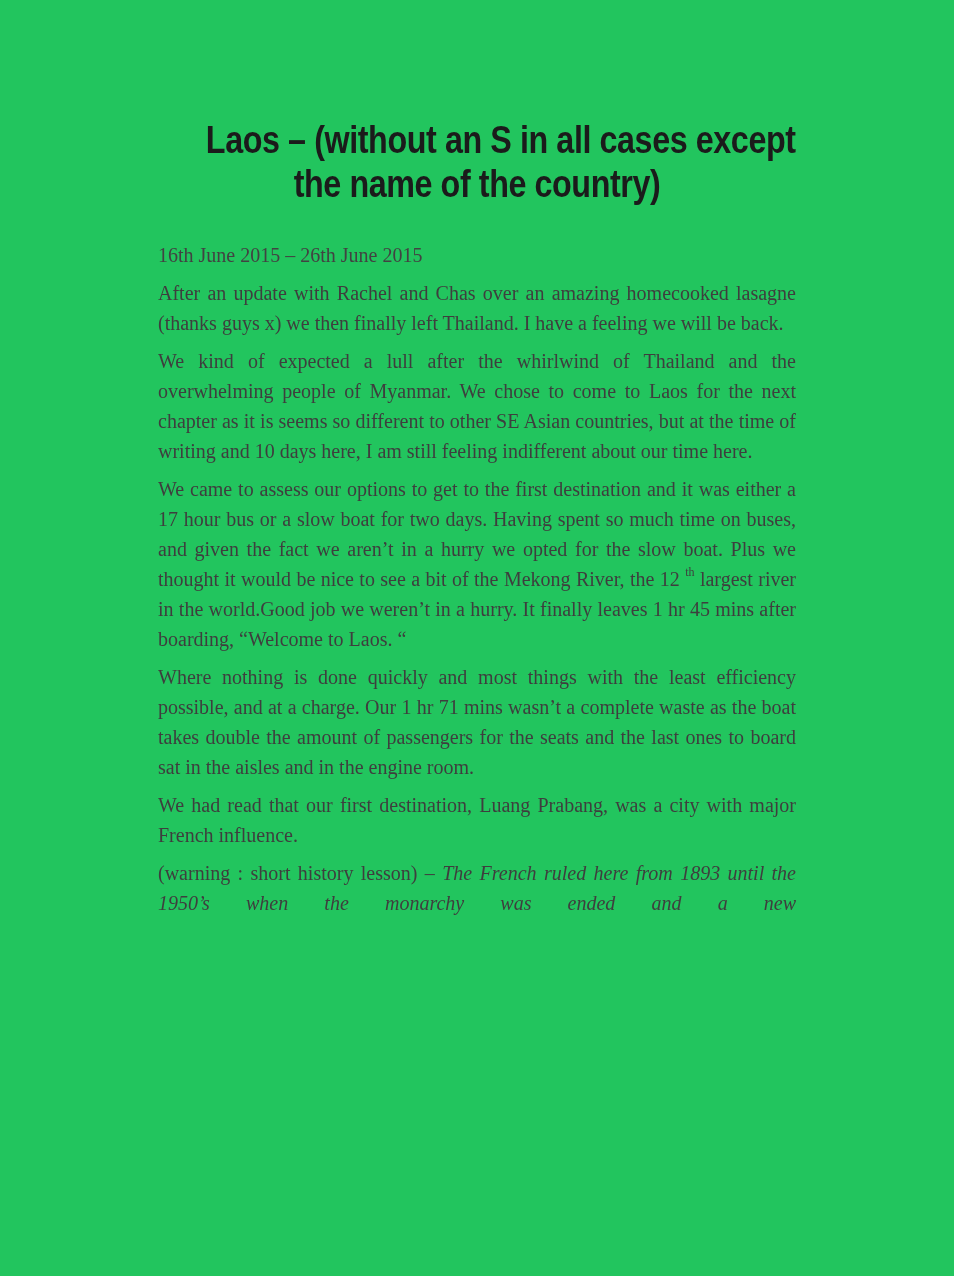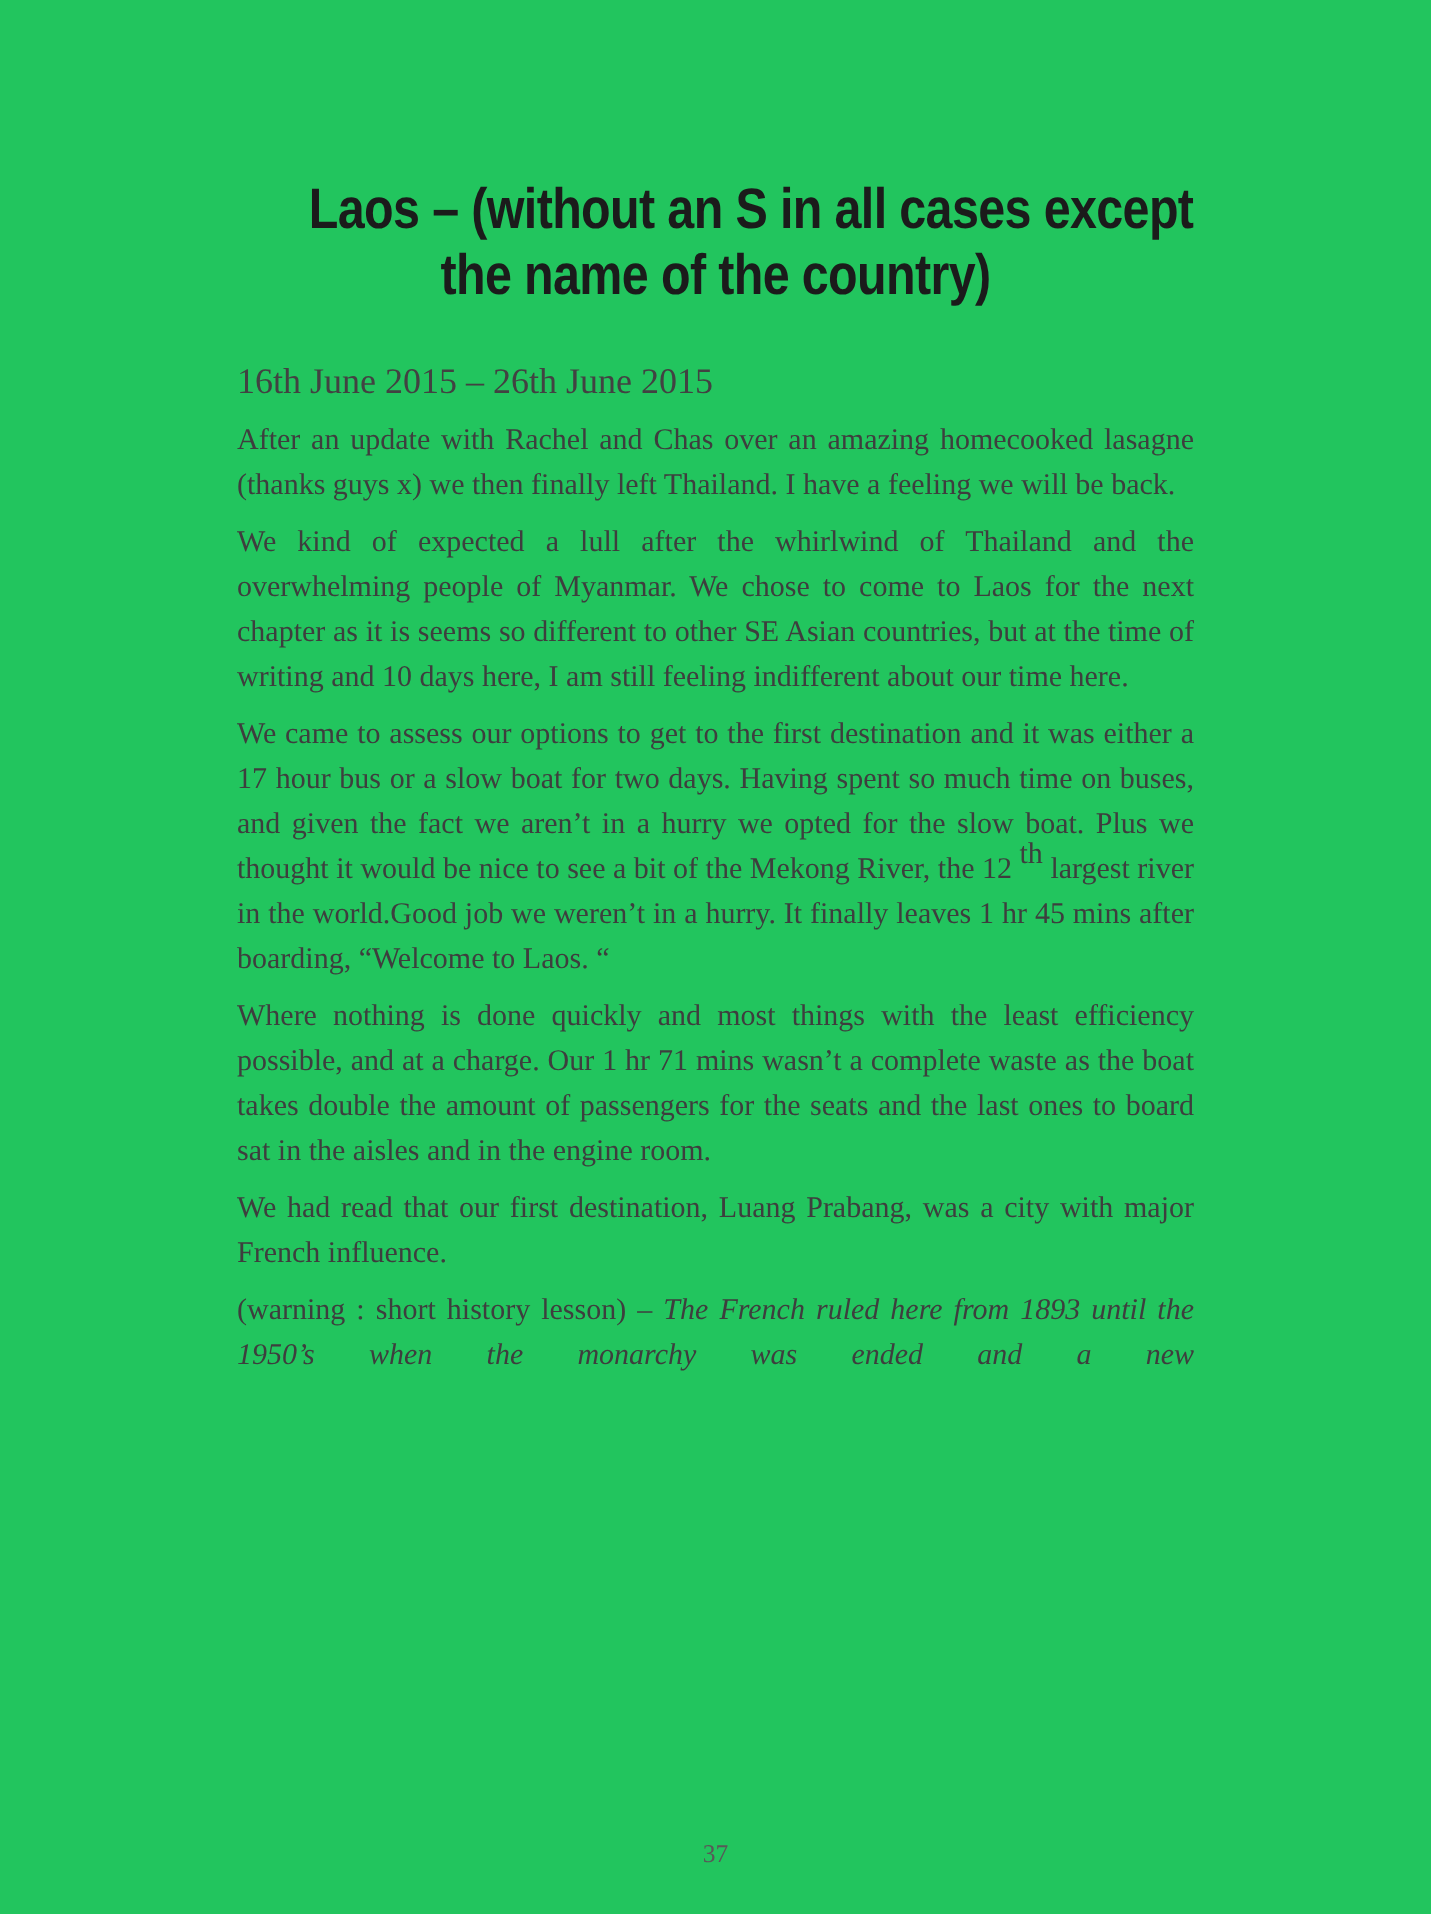--- a/index.html
+++ b/index.html
@@ -33,33 +33,33 @@
     color: #1b1b1b;
     letter-spacing: -0.5px;
   }
   .title-line {
     transform: scaleX(0.85);
     transform-origin: 50% 50%;
     white-space: nowrap;
   }
   .date {
     margin-top: 34px;
-    font-size: 24px;
+    font-size: 20px;
     line-height: 30px;
     color: #424242;
   }
   .content p {
     margin: 8px 0 0 0;
     font-size: 20px;
     line-height: 30px;
     text-align: justify;
     color: #3e3e3e;
   }
   .sup {
-    font-size: 20px;
+    font-size: 12px;
     line-height: 0;
     vertical-align: 10px;
   }
   .last-justified {
     text-align-last: justify;
   }
   .italic {
     font-style: italic;
   }
   .page-number {
@@ -94,14 +94,13 @@
     <p><span>We came to assess our options to get to the first destination and it was either a 17 hour bus or a slow boat for two days. Having spent so much time on buses, and given the fact we aren’t in a hurry we opted for the slow boat. Plus we thought it would be nice to see a bit of the Mekong River, the 12 </span><span class="sup">th</span><span> largest river in the world.Good job we weren’t in a hurry. It finally leaves 1 hr 45 mins after boarding, “Welcome to Laos. “</span></p>
 
     <p>Where nothing is done quickly and most things with the least efficiency possible, and at a charge. Our 1 hr 71 mins wasn’t a complete waste as the boat takes double the amount of passengers for the seats and the last ones to board sat in the aisles and in the engine room.</p>
 
     <p>We had read that our first destination, Luang Prabang, was a city with major French influence.</p>
 
     <p class="last-justified"><span>(warning : short history lesson) – </span><span class="italic">The French ruled here from 1893 until the 1950’s when the monarchy was ended and a new</span></p>
 
   </div>
 
-  <div class="page-number">37</div>
 </div>
 
 </body></html>

